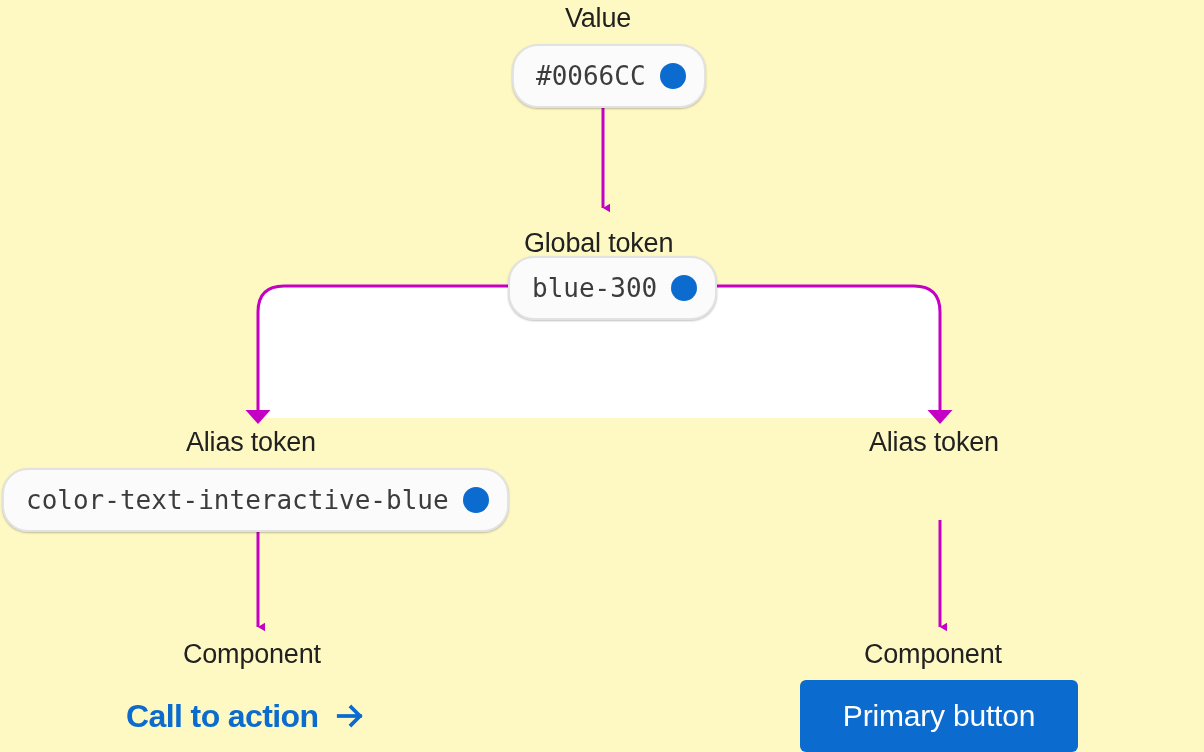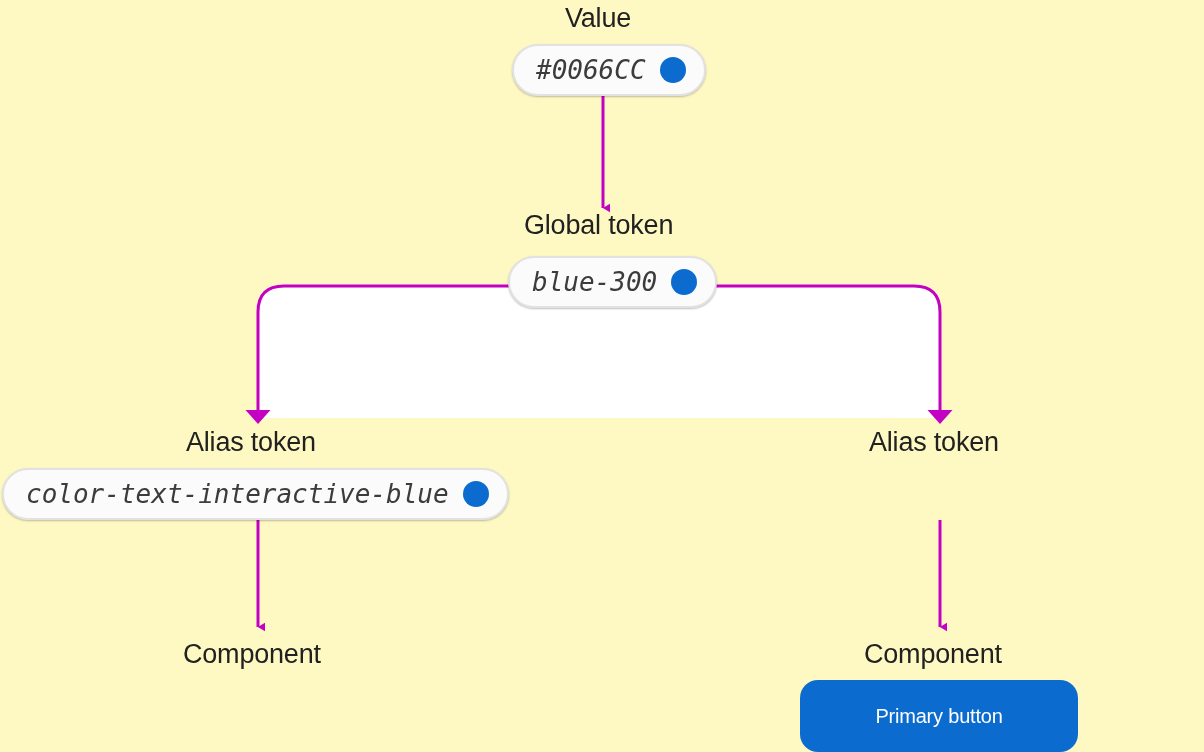--- a/index.html
+++ b/index.html
@@ -44,28 +44,27 @@
     letter-spacing: -0.2px;
     line-height: 1;
   }
 
   
   .pill {
     position: absolute;
     display: flex;
     align-items: center;
     gap: 14px;
-    height: 52px;
+    height: 64px;
     padding: 0 18px 0 22px;
     background: #fbfbfb;
     border: 2px solid #e2e2e2;
     border-radius: 26px;
     box-shadow: 0 1px 2px rgba(0,0,0,0.25);
     white-space: nowrap;
-    font-style: italic;
   }
 
   .pill-text {
     font-family: "DejaVu Sans Mono", "Liberation Mono", monospace;
     font-size: 26px;
     font-weight: 400;
     color: #3c3c3c;
     letter-spacing: 0px;
     line-height: 1;
   }
@@ -97,23 +96,23 @@
     width: 30px;
     height: 30px;
   }
 
   .primary-button {
     position: absolute;
     display: flex;
     align-items: center;
     justify-content: center;
     border: none;
-    border-radius: 18px;
+    border-radius: 6px;
     font-family: "Liberation Sans", sans-serif;
-    font-size: 20px;
+    font-size: 30px;
     font-weight: 400;
     color: #ffffff;
     letter-spacing: -0.2px;
     cursor: pointer;
     white-space: nowrap;
   }
 </style>
 </head>
 <body>
 
@@ -140,39 +139,48 @@
     <line x1="940" y1="520" x2="940" y2="627" stroke="#C400C4" stroke-width="3" marker-end="url(#arrowhead)"></line>
   </svg>
 
   <div class="tier-label" style="left:565px; top:5px;">Value</div>
 
   <div class="pill" style="left:512px; top:44px;">
     <span class="pill-text">#0066CC</span>
     <span class="swatch" style="background:#0B6BCE;"></span>
   </div>
 
-  <div class="tier-label" style="left:524px; top:212px;">Global token</div>
+  <div class="tier-label" style="left:524px; top:230px;">Global token</div>
 
   <div class="pill" style="left:508px; top:256px;">
     <span class="pill-text">blue-300</span>
     <span class="swatch" style="background:#0B6BCE;"></span>
   </div>
 
   <div class="tier-label" style="left:186px; top:429px;">Alias token</div>
 
   <div class="pill" style="left:2px; top:468px;">
     <span class="pill-text">color-text-interactive-blue</span>
     <span class="swatch" style="background:#0B6BCE;"></span>
   </div>
 
   <div class="tier-label" style="left:869px; top:429px;">Alias token</div>
 
 
   <div class="tier-label" style="left:183px; top:641px;">Component</div>
 
+  <a class="cta-link" href="#" style="left:126px; top:700px; color:#0B6BCE;">
+    <span>Call to action</span>
+    <span class="cta-arrow">
+      <svg viewBox="0 0 24 24" width="30" height="30" fill="none" stroke="#0B6BCE" stroke-width="3" stroke-linecap="square" stroke-linejoin="miter">
+        <line x1="3" y1="12" x2="20" y2="12"></line>
+        <polyline points="13,5 20,12 13,19"></polyline>
+      </svg>
+    </span>
+  </a>
 
   <div class="tier-label" style="left:864px; top:641px;">Component</div>
 
   <button class="primary-button" style="left:800px; top:680px; width:278px; height:72px; background:#0B6BCE;">
     <span>Primary button</span>
   </button>
 
 </div>
 
 </body></html>

